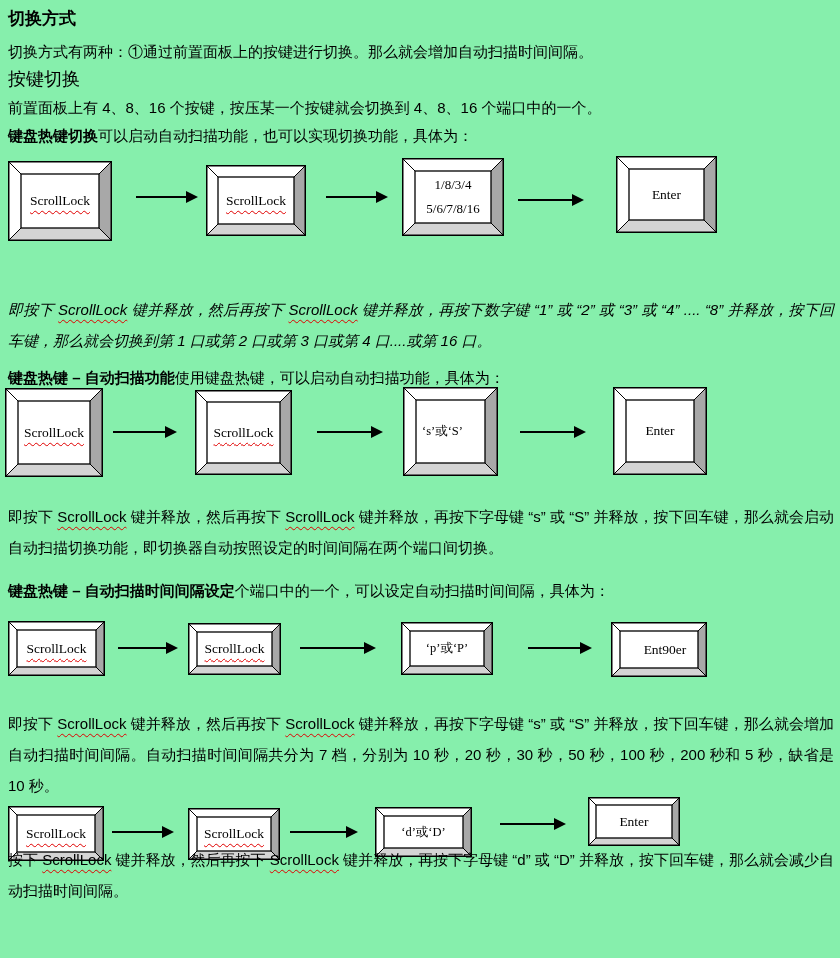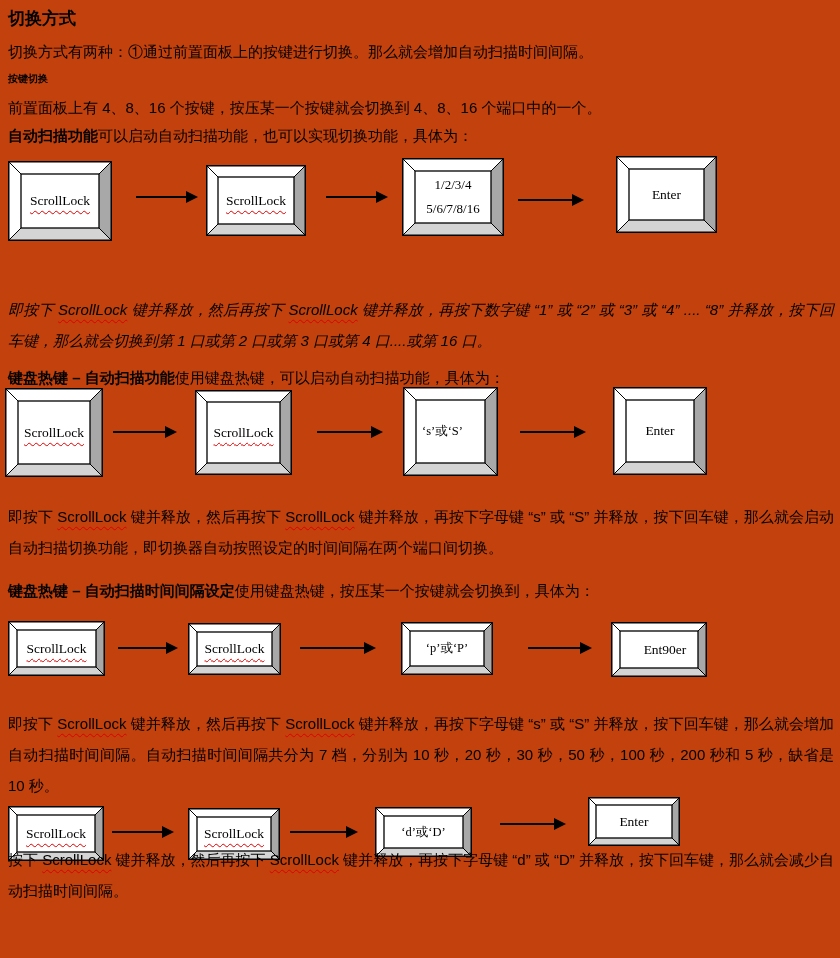--- a/index.html
+++ b/index.html
@@ -1,23 +1,23 @@
 <!DOCTYPE html>
 <html><head>
 <meta charset="utf-8">
 <style>
   html,body{margin:0;padding:0;background:#fff;}
-  .page{position:relative;width:840px;height:958px;background:#c2410c;overflow:hidden;
+  .page{position:relative;width:840px;height:958px;background:#86efac;overflow:hidden;
         font-family:"Liberation Sans",sans-serif;color:#000;}
   .tblock{position:absolute;left:8px;width:826px;font-size:15px;line-height:31px;
           text-align:justify;white-space:normal;}
   .lead{text-align:left;white-space:nowrap;}
   .b{font-weight:bold;}
   .title{font-size:17px;font-weight:bold;line-height:26px;}
-  .h2{font-size:10px;font-weight:bold;line-height:26px;}
+  .h2{font-size:18px;font-weight:normal;line-height:26px;}
   
   .sc{text-decoration-line:underline;text-decoration-style:wavy;
       text-decoration-color:#e00000;text-decoration-thickness:1px;text-underline-offset:4px;}
   
   .keycap{position:absolute;}
   .keycap svg{position:absolute;left:0;top:0;display:block;}
   .klabel{position:absolute;inset:0;display:flex;align-items:center;justify-content:center;
           font-family:"Liberation Serif",serif;font-size:13.5px;color:#000;}
   .kl-underline{text-decoration:underline;text-underline-offset:2px;}
   .kl-sq{display:block;}
@@ -79,21 +79,21 @@
 </style>
 </head>
 <body>
 
 <div class="page">
 
   <div class="tblock lead title t-title">切换方式</div>
   <div class="tblock t-intro">切换方式有两种：①通过前置面板上的按键进行切换。那么就会增加自动扫描时间间隔。</div>
   <div class="tblock lead h2 t-btn-h">按键切换</div>
   <div class="tblock t-btn-b">前置面板上有 4、8、16 个按键，按压某一个按键就会切换到 4、8、16 个端口中的一个。</div>
-  <div class="tblock lead t-lead1"><span class="b">自动扫描功能</span><span>可以启动自动扫描功能，也可以实现切换功能，具体为：</span></div>
+  <div class="tblock lead t-lead1"><span class="b">键盘热键切换</span><span>可以启动自动扫描功能，也可以实现切换功能，具体为：</span></div>
 
   <div class="keycap d1k1">
       <svg width="104" height="80" viewBox="0 0 104 80" xmlns="http://www.w3.org/2000/svg" aria-hidden="true">
         <polygon points="0.75,0.75 103.25,0.75 91,13 13,13" fill="#ffffff"></polygon>
         <polygon points="0.75,0.75 13,13 13,67 0.75,79.25" fill="#ffffff"></polygon>
         <polygon points="103.25,0.75 103.25,79.25 91,67 91,13" fill="#a8a8a8"></polygon>
         <polygon points="0.75,79.25 103.25,79.25 91,67 13,67" fill="#d4d4d4"></polygon>
         <rect x="0.75" y="0.75" width="102.5" height="78.5" fill="none" stroke="#000000" stroke-width="1.5"></rect>
         <rect x="13" y="13" width="78" height="54" fill="#ffffff" stroke="#000000" stroke-width="1.3"></rect>
         <line x1="0.75" y1="0.75" x2="13" y2="13" stroke="#000000" stroke-width="1"></line>
@@ -131,21 +131,21 @@
         <polygon points="101.25,0.75 101.25,77.25 89,65 89,13" fill="#a8a8a8"></polygon>
         <polygon points="0.75,77.25 101.25,77.25 89,65 13,65" fill="#d4d4d4"></polygon>
         <rect x="0.75" y="0.75" width="100.5" height="76.5" fill="none" stroke="#000000" stroke-width="1.5"></rect>
         <rect x="13" y="13" width="76" height="52" fill="#ffffff" stroke="#000000" stroke-width="1.3"></rect>
         <line x1="0.75" y1="0.75" x2="13" y2="13" stroke="#000000" stroke-width="1"></line>
         <line x1="101.25" y1="0.75" x2="89" y2="13" stroke="#000000" stroke-width="1"></line>
         <line x1="101.25" y1="77.25" x2="89" y2="65" stroke="#000000" stroke-width="1"></line>
         <line x1="0.75" y1="77.25" x2="13" y2="65" stroke="#000000" stroke-width="1"></line>
       </svg>
     <span class="klines">
-      <span>1/2/3/4</span>
+      <span>1/8/3/4</span>
       <span>5/6/7/8/16</span>
     </span>
   </div>
   <div class="arrow d1a3"></div>
   <div class="keycap d1k4">
       <svg width="101" height="77" viewBox="0 0 101 77" xmlns="http://www.w3.org/2000/svg" aria-hidden="true">
         <polygon points="0.75,0.75 100.25,0.75 88,13 13,13" fill="#ffffff"></polygon>
         <polygon points="0.75,0.75 13,13 13,64 0.75,76.25" fill="#ffffff"></polygon>
         <polygon points="100.25,0.75 100.25,76.25 88,64 88,13" fill="#a8a8a8"></polygon>
         <polygon points="0.75,76.25 100.25,76.25 88,64 13,64" fill="#d4d4d4"></polygon>
@@ -226,21 +226,21 @@
         <line x1="0.75" y1="0.75" x2="13" y2="13" stroke="#000000" stroke-width="1"></line>
         <line x1="93.25" y1="0.75" x2="81" y2="13" stroke="#000000" stroke-width="1"></line>
         <line x1="93.25" y1="87.25" x2="81" y2="75" stroke="#000000" stroke-width="1"></line>
         <line x1="0.75" y1="87.25" x2="13" y2="75" stroke="#000000" stroke-width="1"></line>
       </svg>
     <span class="klabel">Enter</span>
   </div>
 
   <div class="tblock t-p2"><span>即按下 </span><span class="sc">ScrollLock</span><span> 键并释放，然后再按下 </span><span class="sc">ScrollLock</span><span> 键并释放，再按下字母键 “s” 或 “S”  并释放，按下回车键，那么就会启动自动扫描切换功能，即切换器自动按照设定的时间间隔在两个端口间切换。</span></div>
 
-  <div class="tblock lead t-lead3"><span class="b">键盘热键 – 自动扫描时间间隔设定</span><span>使用键盘热键，按压某一个按键就会切换到，具体为：</span></div>
+  <div class="tblock lead t-lead3"><span class="b">键盘热键 – 自动扫描时间间隔设定</span><span>个端口中的一个，可以设定自动扫描时间间隔，具体为：</span></div>
 
   <div class="keycap d3k1">
       <svg width="97" height="55" viewBox="0 0 97 55" xmlns="http://www.w3.org/2000/svg" aria-hidden="true">
         <polygon points="0.75,0.75 96.25,0.75 88,9 9,9" fill="#ffffff"></polygon>
         <polygon points="0.75,0.75 9,9 9,46 0.75,54.25" fill="#ffffff"></polygon>
         <polygon points="96.25,0.75 96.25,54.25 88,46 88,9" fill="#a8a8a8"></polygon>
         <polygon points="0.75,54.25 96.25,54.25 88,46 9,46" fill="#d4d4d4"></polygon>
         <rect x="0.75" y="0.75" width="95.5" height="53.5" fill="none" stroke="#000000" stroke-width="1.5"></rect>
         <rect x="9" y="9" width="79" height="37" fill="#ffffff" stroke="#000000" stroke-width="1.3"></rect>
         <line x1="0.75" y1="0.75" x2="9" y2="9" stroke="#000000" stroke-width="1"></line>

